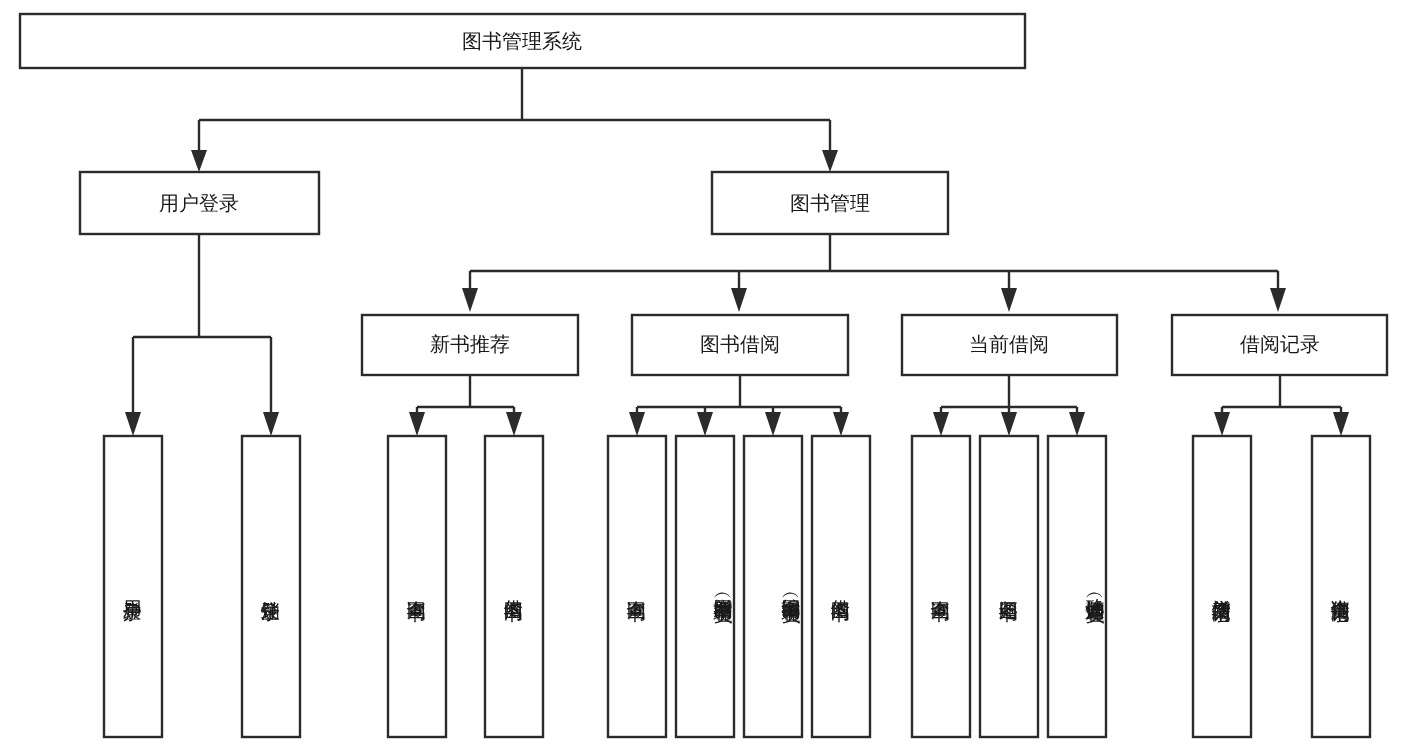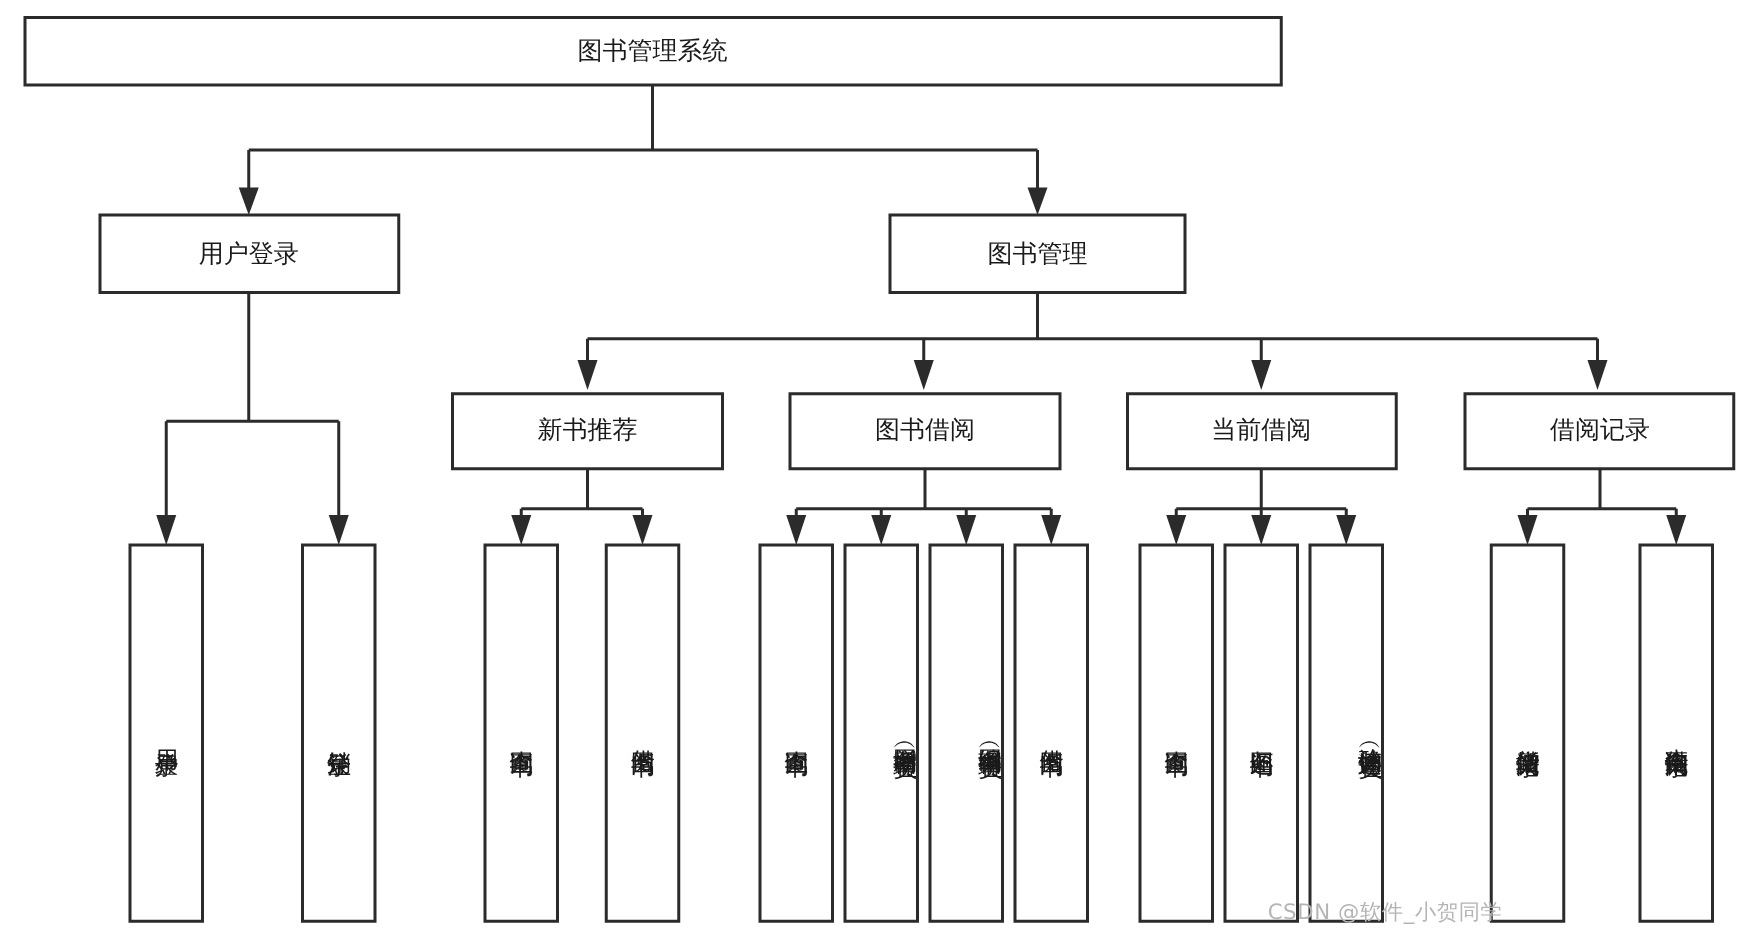--- a/index.html
+++ b/index.html
@@ -223,15 +223,14 @@
   <div class="vlabel" style="left:744px; top:442px; width:58px; height:290px; align-items:flex-start;">编辑图书（管理员）</div>
   <div class="vlabel" style="left:812px; top:436px; width:58px; height:301px;">借阅图书</div>
 
   <div class="vlabel" style="left:912px; top:436px; width:58px; height:301px;">查询图书</div>
   <div class="vlabel" style="left:980px; top:436px; width:58px; height:301px;">归还图书</div>
   <div class="vlabel" style="left:1048px; top:442px; width:58px; height:290px; align-items:flex-start;">确认归还（管理员）</div>
 
   <div class="vlabel" style="left:1193px; top:436px; width:58px; height:301px;">新增借阅记录</div>
   <div class="vlabel" style="left:1312px; top:436px; width:58px; height:301px;">查询借阅记录</div>
 
-  <div class="watermark">CSDN @软件_小贺同学</div>
 
 </div>
 
 </body></html>

